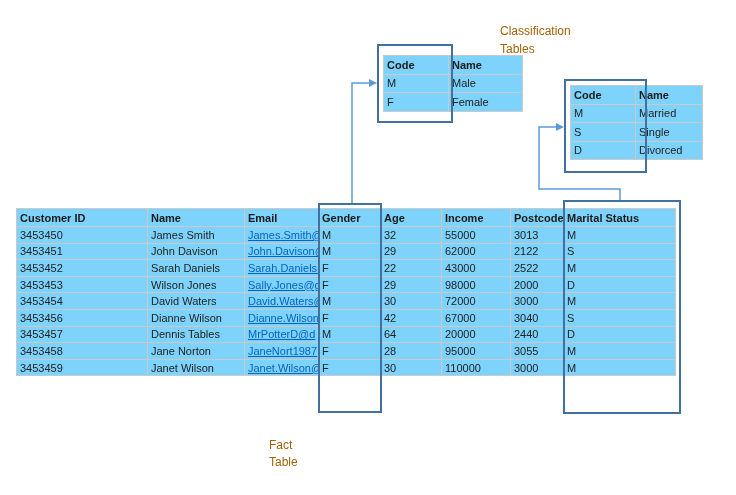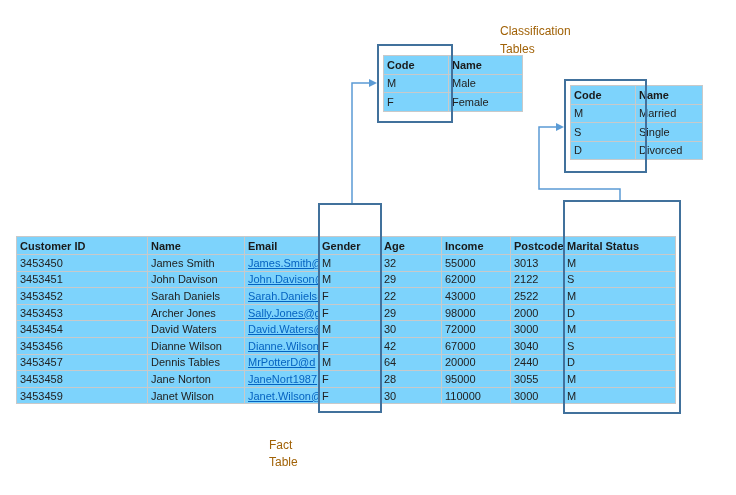--- a/index.html
+++ b/index.html
@@ -29,21 +29,21 @@
   }
   th, td {
     border: 1px solid var(--grid_gray);
     padding: 0 3px;
     text-align: left;
     white-space: nowrap;
     overflow: hidden;
     font-weight: normal;
   }
   th { font-weight: 700; color: #1a1a1a; }
-  #fact-table { left: 16px; top: 208px; width: 659px; margin-top: 28px; }
+  #fact-table { left: 16px; top: 208px; width: 659px; }
   #fact-table th { height: 18px; }
   #fact-table td { height: 16.6px; }
   #gender-table { left: 383px; top: 55px; width: 139px; }
   #marital-table { left: 570px; top: 85px; width: 132px; }
   #gender-table th, #gender-table td,
   #marital-table th, #marital-table td { height: 18.5px; }
   .link {
     color: var(--hyperlink_blue);
     text-decoration: underline;
     cursor: pointer;
@@ -185,21 +185,21 @@
         <td>Sarah Daniels</td>
         <td><span class="link">Sarah.Daniels@</span></td>
         <td>F</td>
         <td>22</td>
         <td>43000</td>
         <td>2522</td>
         <td>M</td>
       </tr>
       <tr>
         <td>3453453</td>
-        <td>Archer Jones</td>
+        <td>Wilson Jones</td>
         <td><span class="link">Sally.Jones@g</span></td>
         <td>F</td>
         <td>29</td>
         <td>98000</td>
         <td>2000</td>
         <td>D</td>
       </tr>
       <tr>
         <td>3453454</td>
         <td>David Waters</td>

